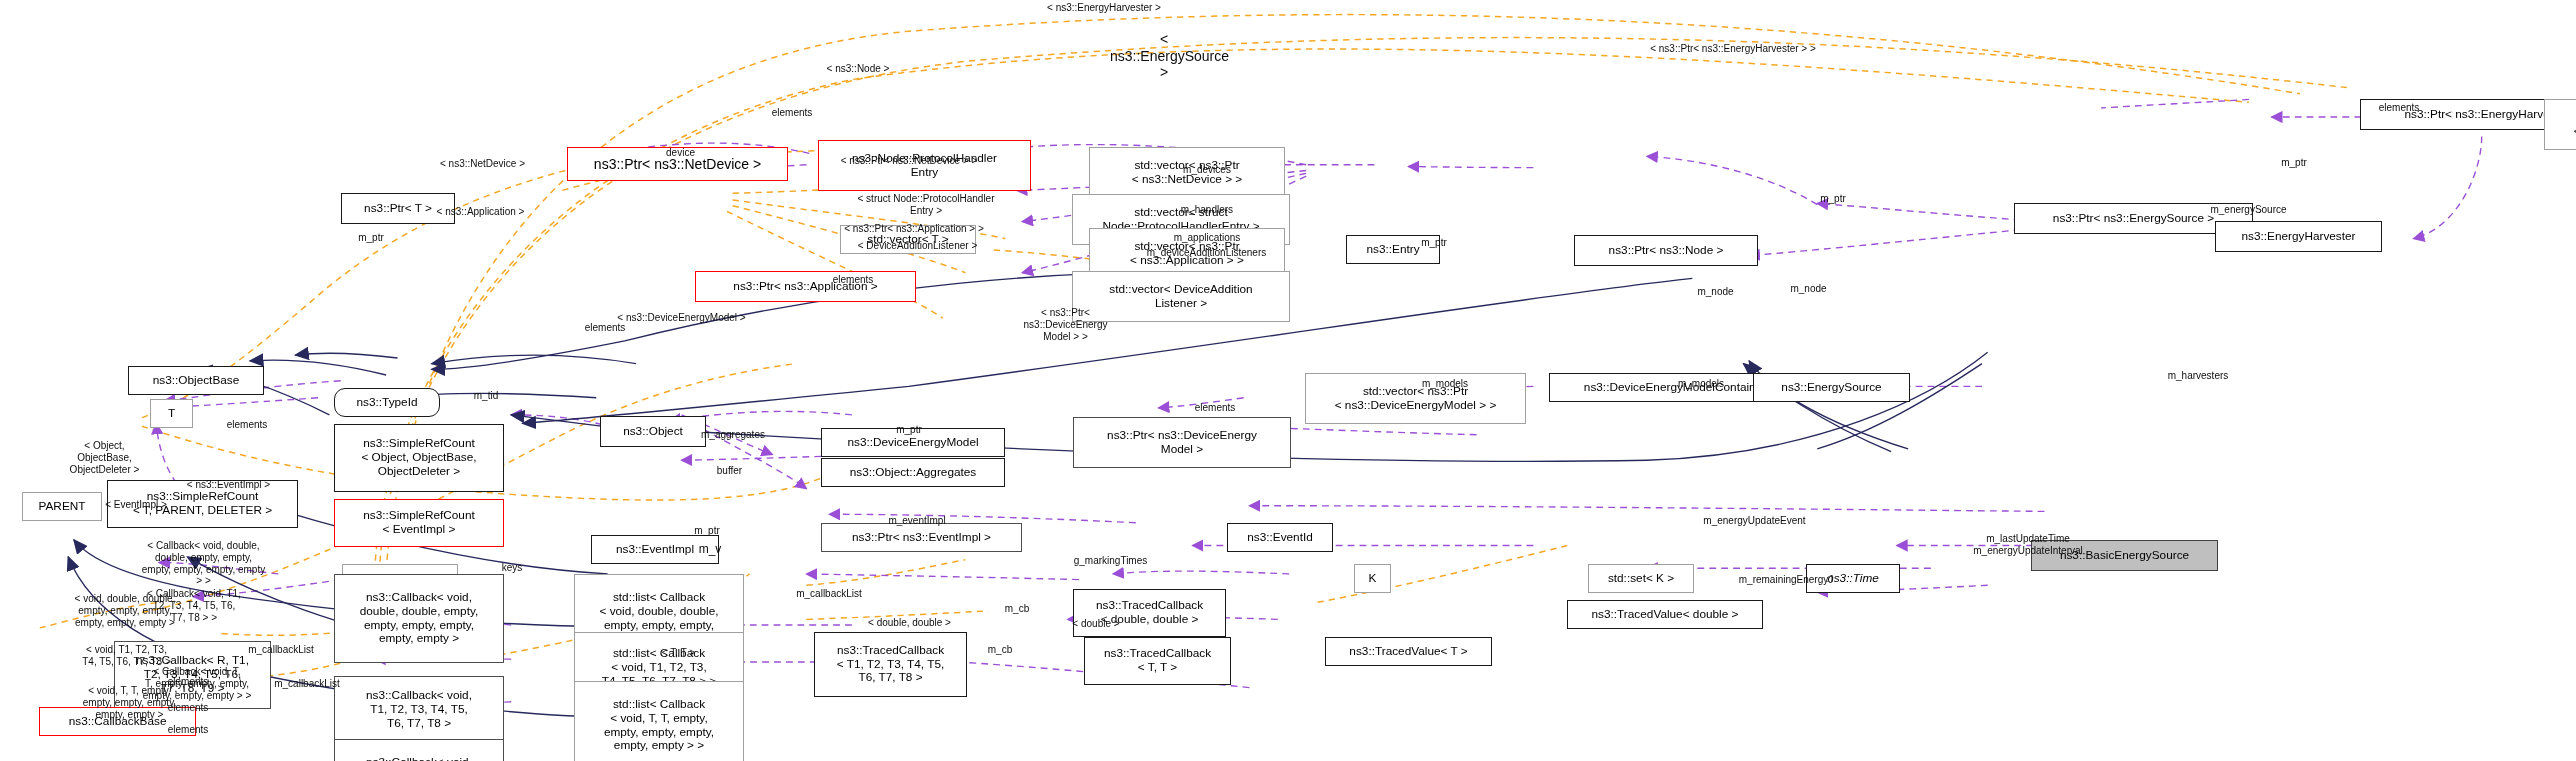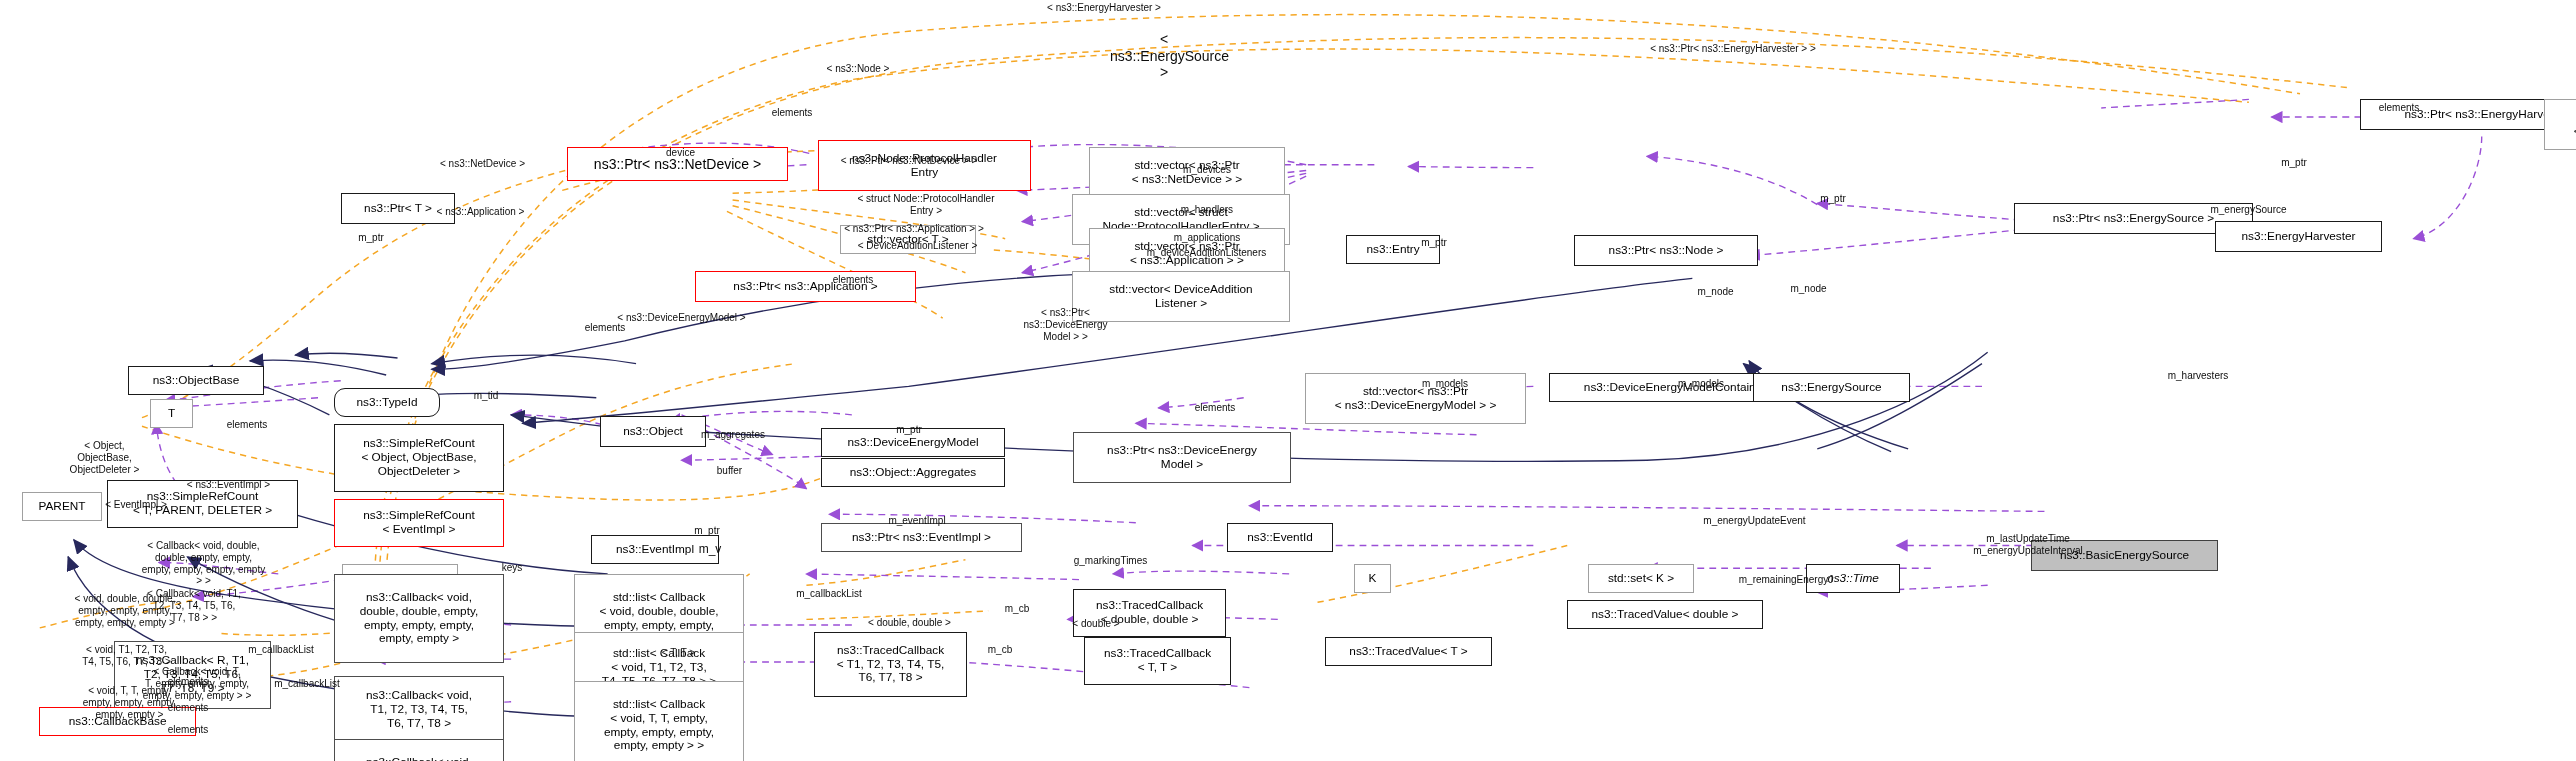--- a/index.html
+++ b/index.html
@@ -168,21 +168,21 @@
 &lt; ns3::EnergyHarvester &gt; &gt;</div>
       <div class="node b-thick" style="left: 128px; top: 366px; width: 136px; height: 29px; font-size: 11.8px;">ns3::ObjectBase</div>
       <div class="node b-gray" style="left: 150px; top: 399px; width: 43px; height: 29px; font-size: 11.8px;">T</div>
       <div class="node b-thick" style="left: 334px; top: 388px; width: 106px; height: 29px; font-size: 11.8px; border-radius: 11px;">ns3::TypeId</div>
       <div class="node b-thick" style="left: 334px; top: 424px; width: 170px; height: 68px; font-size: 11.8px;">ns3::SimpleRefCount
 &lt; Object, ObjectBase,
 ObjectDeleter &gt;</div>
       <div class="node b-thick" style="left: 600px; top: 416px; width: 106px; height: 31px; font-size: 11.8px;">ns3::Object</div>
       <div class="node b-thick" style="left: 821px; top: 428px; width: 184px; height: 29px; font-size: 11.8px;">ns3::DeviceEnergyModel</div>
       <div class="node b-thick" style="left: 821px; top: 458px; width: 184px; height: 29px; font-size: 11.8px;">ns3::Object::Aggregates</div>
-      <div class="node b-dkgray" style="left: 1073px; top: 417px; width: 218px; height: 51px; font-size: 11.8px; margin-top: 15px;">ns3::Ptr&lt; ns3::DeviceEnergy
+      <div class="node b-dkgray" style="left: 1073px; top: 417px; width: 218px; height: 51px; font-size: 11.8px;">ns3::Ptr&lt; ns3::DeviceEnergy
 Model &gt;</div>
       <div class="node b-gray" style="left: 1305px; top: 373px; width: 221px; height: 51px; font-size: 11.8px;">std::vector&lt; ns3::Ptr
 &lt; ns3::DeviceEnergyModel &gt; &gt;</div>
       <div class="node b-thick" style="left: 1549px; top: 373px; width: 252px; height: 29px; font-size: 11.8px;">ns3::DeviceEnergyModelContainer</div>
       <div class="node b-thick" style="left: 1753px; top: 373px; width: 157px; height: 29px; font-size: 11.8px;">ns3::EnergySource</div>
       <div class="node b-gray" style="left: 22px; top: 492px; width: 80px; height: 29px; font-size: 11.8px;">PARENT</div>
       <div class="node b-thick" style="left: 107px; top: 480px; width: 191px; height: 48px; font-size: 11.8px;">ns3::SimpleRefCount
 &lt; T, PARENT, DELETER &gt;</div>
       <div class="node b-red" style="left: 334px; top: 499px; width: 170px; height: 48px; font-size: 11.8px;">ns3::SimpleRefCount
 &lt; EventImpl &gt;</div>

